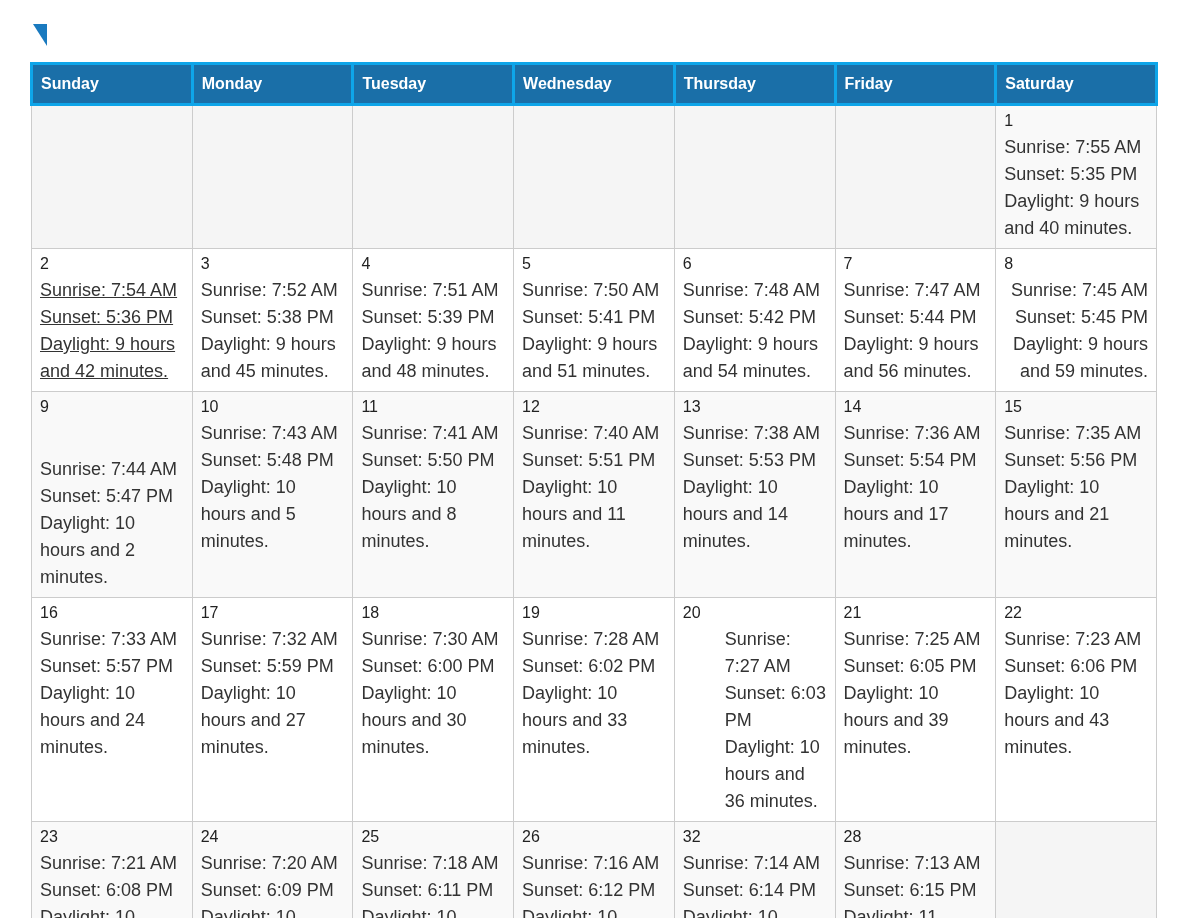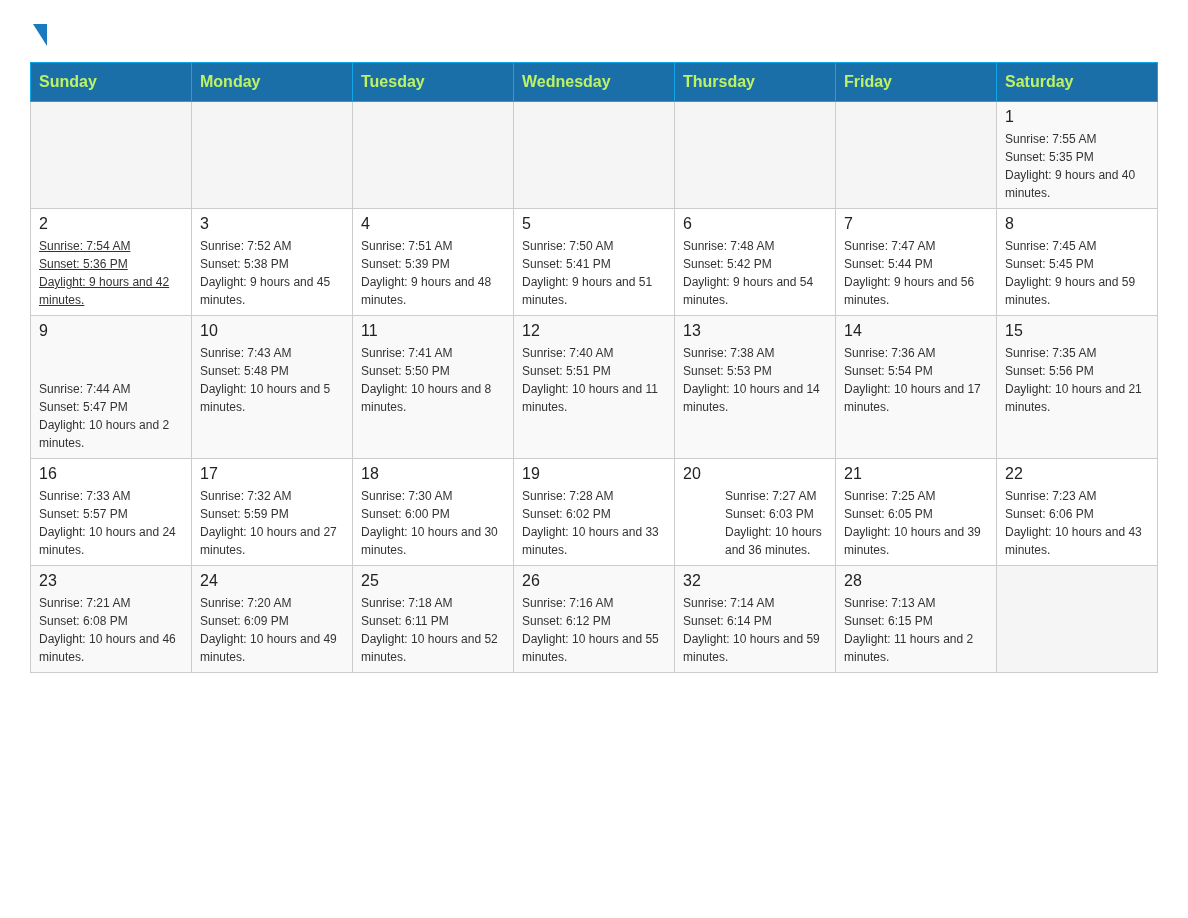--- a/index.html
+++ b/index.html
@@ -59,26 +59,26 @@
       font-size: 20px;
       color: #555;
       margin-top: 4px;
     }
     .calendar {
       width: 100%;
       border-collapse: collapse;
     }
     .calendar thead tr th {
       background-color: #1a6fa8;
-      color: #bef264;
+      color: #ffffff;
       font-size: 16px;
       font-weight: bold;
       padding: 10px 8px;
       text-align: left;
-      border: 1px solid #0ea5e9;
+      border: 3px solid #0ea5e9;
     }
     .calendar tbody tr td {
       border: 1px solid #ccc;
       vertical-align: top;
       padding: 6px 8px;
       width: 14.28%;
       min-height: 100px;
       font-size: 13px;
       color: #333;
       background: #fff;
@@ -90,21 +90,21 @@
       background: #fff;
     }
     .day-number {
       font-size: 16px;
       font-weight: normal;
       color: #222;
       display: block;
       margin-bottom: 4px;
     }
     .day-info {
-      font-size: 12px;
+      font-size: 18px;
       color: #333;
       line-height: 1.5;
     }
     .empty-cell {
       background: #f5f5f5 !important;
     }
     
     .row-odd td { background: #f9f9f9; }
     .row-even td { background: #fff; }
   </style>
@@ -184,21 +184,21 @@
 Daylight: 9 hours and 54 minutes.</div>
         </td>
         <td>
           <span class="day-number">7</span>
           <div class="day-info" style="white-space: pre-line;">Sunrise: 7:47 AM
 Sunset: 5:44 PM
 Daylight: 9 hours and 56 minutes.</div>
         </td>
         <td>
           <span class="day-number">8</span>
-          <div class="day-info" style="white-space: pre-line;">Sunrise: 7:45 AM
+          <div class="day-info" style="white-space: pre-line; text-align: right;">Sunrise: 7:45 AM
 Sunset: 5:45 PM
 Daylight: 9 hours and 59 minutes.</div>
         </td>
       </tr>
       <tr class="row-odd">
         <td>
           <span class="day-number">9</span>
           <div class="day-info" style="white-space: pre-line; margin-top: 40px;">Sunrise: 7:44 AM
 Sunset: 5:47 PM
 Daylight: 10 hours and 2 minutes.</div>

